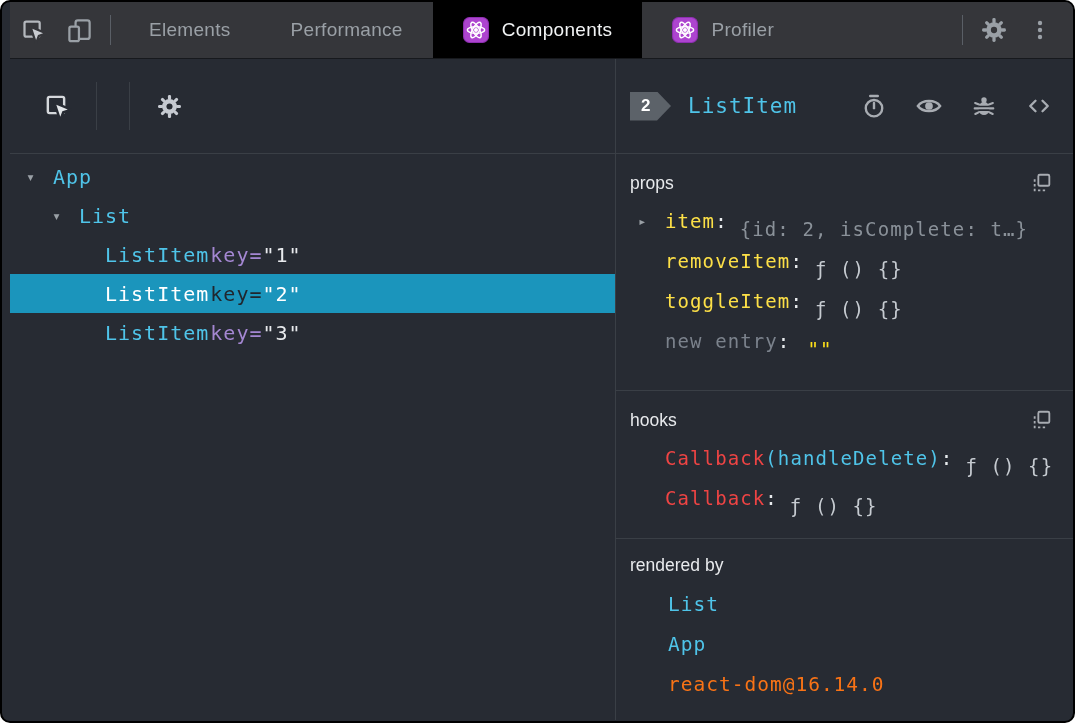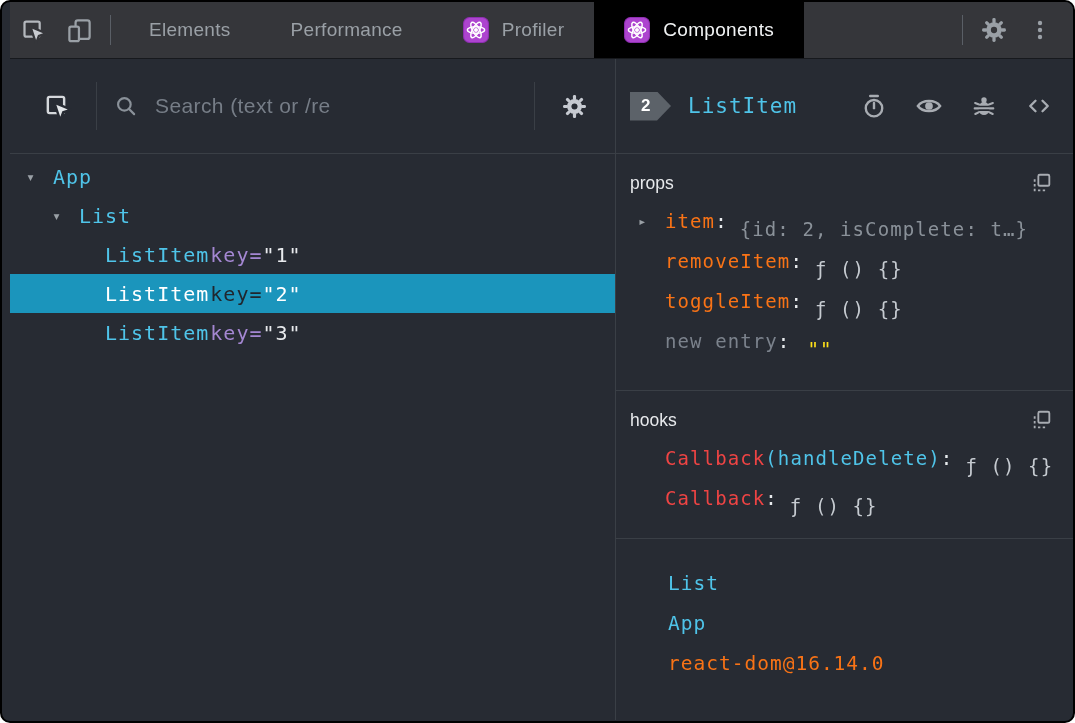--- a/index.html
+++ b/index.html
@@ -88,21 +88,21 @@
   .section-title{ color:#e8eaed; font-size:17.5px; }
   .copy-btn{ margin-right:8px; margin-top:2px; cursor:pointer; }
 
   .kv-row{
     height:39px; display:flex; align-items:center; padding-left:14px; margin-top:1px;
     font-family:"DejaVu Sans Mono", monospace; font-size:19px; letter-spacing:1.1px;
     white-space:pre; overflow:hidden;
   }
   .kv-rows{ margin-top:7px; }
   .kv-arrow{ width:27px; flex:none; color:#9aa0a6; font-size:14px; }
-  .kv-key{ color:#f97316; }
+  .kv-key{ color:#fde047; }
   .kv-colon{ color:#e8ebee; margin-right:12px; }
   .kv-value{ color:#c6cbd1;margin-top:16px; }
   .kv-value.obj-preview{ color:#8a9199; }
   .kv-row.new-entry .kv-key{ color:#7b828c; }
   .kv-row.new-entry .kv-value{ color:#ffe11a; margin-left:5px; }
   .hook-name{ color:#ef4444; }
   .hook-arg{ color:#4fc4e9; }
 
   .rb-rows{ margin-top:8px; }
   .rb-row{
@@ -140,50 +140,50 @@
       </span>
     </div>
 
     <div class="tb-sep"></div>
 
     <div class="tab">
       <span>Elements</span>
     </div>
     <div class="tab">
       <span>Performance</span>
+    </div>
+
+    <div class="tab active">
+      <span class="react-badge">
+        <svg width="26" height="26" viewBox="0 0 24 24">
+          <rect x="0.5" y="0.5" width="23" height="23" rx="5.5" fill="#ad44cf" stroke="#8d2fb0"></rect>
+          <g stroke="#fff" stroke-width="1.4" fill="none">
+            <ellipse cx="12" cy="12" rx="8" ry="3.1"></ellipse>
+            <ellipse cx="12" cy="12" rx="8" ry="3.1" transform="rotate(60 12 12)"></ellipse>
+            <ellipse cx="12" cy="12" rx="8" ry="3.1" transform="rotate(120 12 12)"></ellipse>
+          </g>
+          <circle cx="12" cy="12" r="1.9" fill="#fff"></circle>
+        </svg>
+      </span>
+      <span>Components</span>
     </div>
 
     <div class="tab">
       <span class="react-badge">
         <svg width="26" height="26" viewBox="0 0 24 24">
           <rect x="0.5" y="0.5" width="23" height="23" rx="5.5" fill="#ad44cf" stroke="#8d2fb0"></rect>
           <g stroke="#fff" stroke-width="1.4" fill="none">
             <ellipse cx="12" cy="12" rx="8" ry="3.1"></ellipse>
             <ellipse cx="12" cy="12" rx="8" ry="3.1" transform="rotate(60 12 12)"></ellipse>
             <ellipse cx="12" cy="12" rx="8" ry="3.1" transform="rotate(120 12 12)"></ellipse>
           </g>
           <circle cx="12" cy="12" r="1.9" fill="#fff"></circle>
         </svg>
       </span>
       <span>Profiler</span>
-    </div>
-
-    <div class="tab active">
-      <span class="react-badge">
-        <svg width="26" height="26" viewBox="0 0 24 24">
-          <rect x="0.5" y="0.5" width="23" height="23" rx="5.5" fill="#ad44cf" stroke="#8d2fb0"></rect>
-          <g stroke="#fff" stroke-width="1.4" fill="none">
-            <ellipse cx="12" cy="12" rx="8" ry="3.1"></ellipse>
-            <ellipse cx="12" cy="12" rx="8" ry="3.1" transform="rotate(60 12 12)"></ellipse>
-            <ellipse cx="12" cy="12" rx="8" ry="3.1" transform="rotate(120 12 12)"></ellipse>
-          </g>
-          <circle cx="12" cy="12" r="1.9" fill="#fff"></circle>
-        </svg>
-      </span>
-      <span>Components</span>
     </div>
 
     <div class="topbar-right">
       <div class="tb-sep"></div>
       <div class="icon-btn">
         <span>
           <svg width="28" height="28" viewBox="0 0 24 24">
             <g fill="#9aa0a6">
               <circle cx="12" cy="12" r="6.6"></circle>
               <rect x="10.6" y="1.8" width="2.8" height="4.5" rx="1.2"></rect>
@@ -219,29 +219,20 @@
         <div class="icon-btn">
           <span>
             <svg width="29" height="29" viewBox="0 0 24 24">
               <rect x="4" y="4" width="13.5" height="13.5" rx="1.5" fill="none" stroke="#d5d8dc" stroke-width="2"></rect>
               <polygon points="11,10.5 20.5,14.5 16,16 14.3,20.5" fill="#272b33" stroke="#272b33" stroke-width="4"></polygon>
               <polygon points="11,10.5 20.5,14.5 16,16 14.3,20.5" fill="#e3e6e9"></polygon>
             </svg>
           </span>
         </div>
         <div class="lt-sep"></div>
-        <div class="search-wrap">
-          <span style="margin-right:16px;">
-            <svg width="26" height="26" viewBox="0 0 24 24">
-              <circle cx="10.5" cy="10.5" r="5.8" fill="none" stroke="#8a9199" stroke-width="2"></circle>
-              <line x1="14.8" y1="14.8" x2="19.5" y2="19.5" stroke="#8a9199" stroke-width="2" stroke-linecap="round"></line>
-            </svg>
-          </span>
-          <input class="search-input" type="text" value="" placeholder="Search (text or /re" style="">
-        </div>
         <div class="lt-sep"></div>
         <div class="icon-btn">
           <span>
             <svg width="27" height="27" viewBox="0 0 24 24">
               <g fill="#c6cad1">
                 <circle cx="12" cy="12" r="6.6"></circle>
                 <rect x="10.6" y="1.8" width="2.8" height="4.5" rx="1.2"></rect>
                 <rect x="10.6" y="1.8" width="2.8" height="4.5" rx="1.2" transform="rotate(45 12 12)"></rect>
                 <rect x="10.6" y="1.8" width="2.8" height="4.5" rx="1.2" transform="rotate(90 12 12)"></rect>
                 <rect x="10.6" y="1.8" width="2.8" height="4.5" rx="1.2" transform="rotate(135 12 12)"></rect>
@@ -389,20 +380,23 @@
           </div>
           <div class="kv-row">
             <span class="kv-arrow"></span>
             <span class="hook-name">Callback</span><span class="kv-colon">:</span>
             <span class="kv-value">ƒ () {}</span>
           </div>
         </div>
       </div>
 
       <div class="section rendered">
+        <div class="section-head">
+          <div class="section-title">rendered by</div>
+        </div>
         <div class="rb-rows">
           <div class="rb-row">
             <span class="rb-link">List</span>
           </div>
           <div class="rb-row">
             <span class="rb-link">App</span>
           </div>
           <div class="rb-row">
             <span class="rb-plain">react-dom@16.14.0</span>
           </div>

